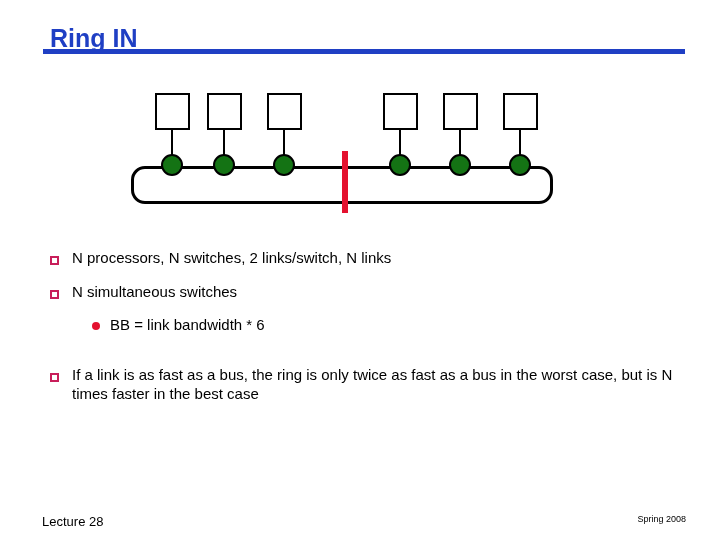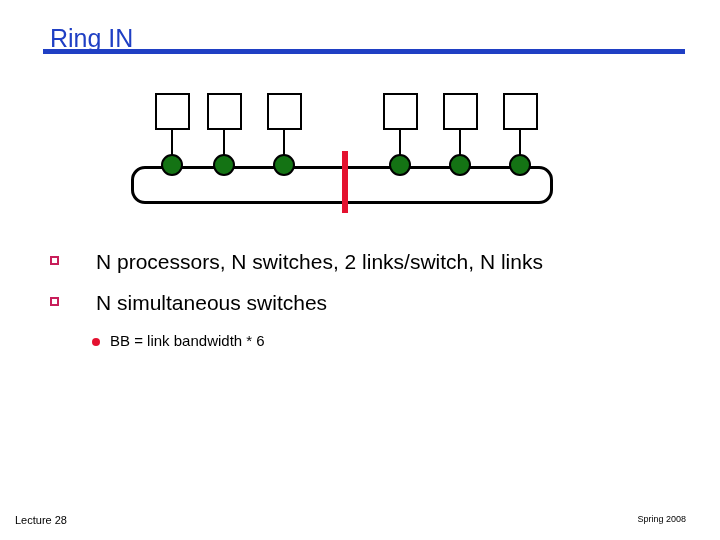--- a/index.html
+++ b/index.html
@@ -15,21 +15,21 @@
     font-family: "Liberation Sans", sans-serif;
     color: #000000;
   }
 
   
   #slide-title {
     position: absolute;
     left: 50px;
     top: 26px;
     font-size: 25px;
-    font-weight: normal;
+    font-weight: bold;
     color: #1f3fc4;
     letter-spacing: 0px;
     line-height: 1.0;
     white-space: nowrap;
   }
   #title-rule {
     position: absolute;
     left: 43px;
     top: 49px;
     width: 642px;
@@ -89,22 +89,22 @@
 
   
   #body {
     position: absolute;
     left: 0;
     top: 248px;
     width: 720px;
   }
   .bullet-l1 {
     position: relative;
-    padding-left: 96px;
-    font-size: 21px;
+    padding-left: 72px;
+    font-size: 15px;
     line-height: 1.30;
     margin-bottom: 14px;
     color: #000000;
   }
   .bullet-l1 .marker {
     position: absolute;
     left: 50px;
     top: 8px;
     width: 9px;
     height: 9px;
@@ -129,23 +129,23 @@
     border-radius: 50%;
     background: #e4112f;
   }
   #sub-list { margin-top: 14px; }
   #bullet-3 { margin-top: 30px; padding-right: 30px; }
   #bullet-3 .text { display: block; }
 
   
   #footer-left {
     position: absolute;
-    left: 15px;
+    left: 42px;
     top: 514px;
-    font-size: 11px;
+    font-size: 13px;
     color: #000000;
   }
   #footer-right {
     position: absolute;
     right: 34px;
     top: 514px;
     font-size: 9px;
     color: #000000;
     text-align: right;
   }
@@ -196,16 +196,20 @@
     <span class="text">N simultaneous switches</span>
   </div>
 
   <div id="sub-list">
     <div class="bullet-l2">
       <span class="marker"></span>
       <span class="text">BB = link bandwidth * 6</span>
     </div>
   </div>
 
+  <div class="bullet-l1" id="bullet-3">
+    <span class="marker"></span>
+    <span class="text">If a link is as fast as a bus, the ring is only twice as fast as a bus in the worst case, but is N times faster in the best case</span>
+  </div>
 </div>
 
 <div id="footer-left">Lecture 28</div>
 <div id="footer-right">Spring 2008</div>
 
 </body></html>

